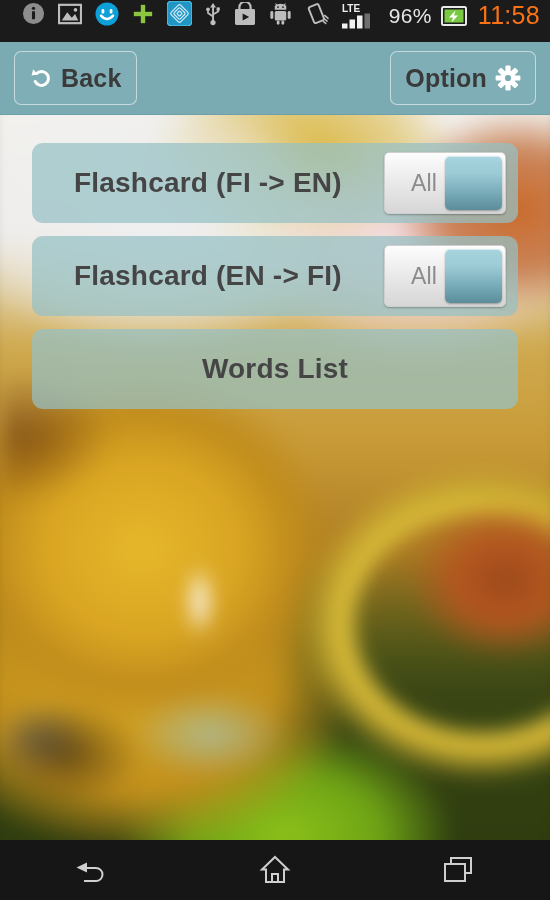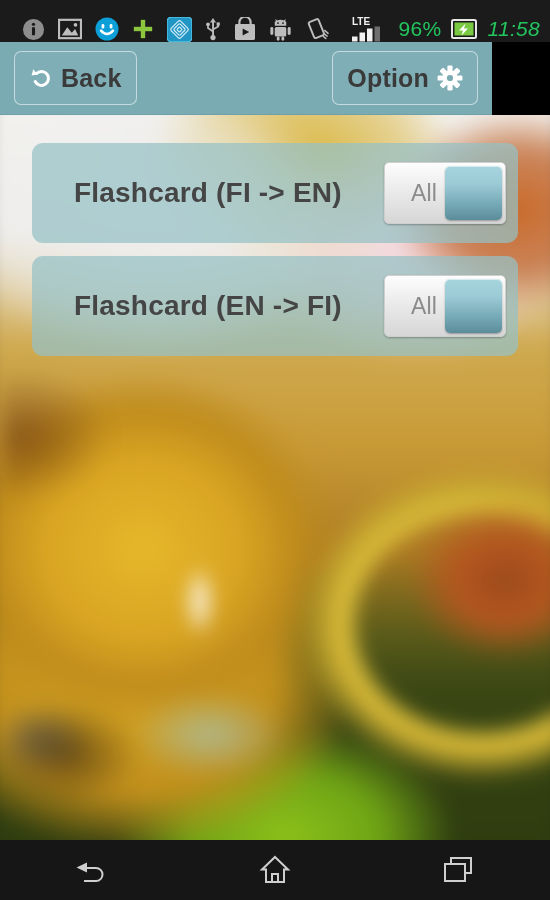--- a/index.html
+++ b/index.html
@@ -22,59 +22,58 @@
   }
 
   
   #status-bar {
     position: absolute;
     top: 0; left: 0;
     width: 550px;
     height: 42px;
     background: #1b1b1b;
     display: flex;
-    align-items: center;
+    align-items: flex-start;
     box-sizing: border-box;
-    padding: 16px 10px 0 22px;
+    padding: 1px 10px 0 22px;
   }
   #status-left {
     display: flex;
     align-items: center;
     gap: 13px;
     flex: 1;
   }
   #status-right {
     display: flex;
     align-items: center;
     gap: 9px;
   }
   .sb-icon {
     display: inline-flex;
     align-items: center;
     justify-content: center;
     line-height: 1;
   }
   .sb-text {
-    color: #22c55e;
+    color: #e5e5e5;
     font-size: 21px;
     letter-spacing: 0.3px;
   }
   #clock-text {
-    color: #22c55e;
-    font-size: 21px;
+    color: #f97316;
+    font-size: 25px;
     letter-spacing: 0.3px;
     padding-left: 2px;
-    font-style: italic;
   }
 
   
   #action-bar {
     position: absolute;
     top: 42px; left: 0;
-    width: 492px;
+    width: 550px;
     height: 73px;
     background: #7aabb3;
     box-sizing: border-box;
     display: flex;
     align-items: center;
     justify-content: space-between;
     padding: 0 14px;
     z-index: 5;
     border-bottom: 1px solid #6f9fa8;
   }
@@ -159,21 +158,21 @@
     position: absolute;
     top: 28px;
     left: 32px;
     width: 486px;
     display: flex;
     flex-direction: column;
     gap: 13px;
   }
   .menu-button {
     position: relative;
-    height: 100px;
+    height: 80px;
     border-radius: 11px;
     background: rgba(150,193,197,0.72);
     display: flex;
     align-items: center;
     justify-content: center;
     box-sizing: border-box;
     cursor: pointer;
   }
   .menu-button-label {
     color: #454545;
@@ -410,20 +409,23 @@
 
       <div class="menu-button has-toggle">
         <span class="menu-button-label">Flashcard (EN -&gt; FI)</span>
         <span class="switch">
           <span class="switch-label">All</span>
           <span class="switch-thumb"></span>
         </span>
       </div>
 
 
+      <div class="menu-button">
+        <span class="menu-button-label">Words List</span>
+      </div>
 
     </div>
   </div>
 
   <div id="nav-bar">
     <div class="nav-button">
       <span class="sb-icon">
         <svg width="36" height="30" viewBox="0 0 36 30">
           <path d="M8 13 H22 A6.5 6.5 0 0 1 22 26 H10" fill="none" stroke="#cfcfcf" stroke-width="2"></path>
           <path d="M2.5 12.5 L13 7.5 L13 17.5 Z" fill="#cfcfcf"></path>

